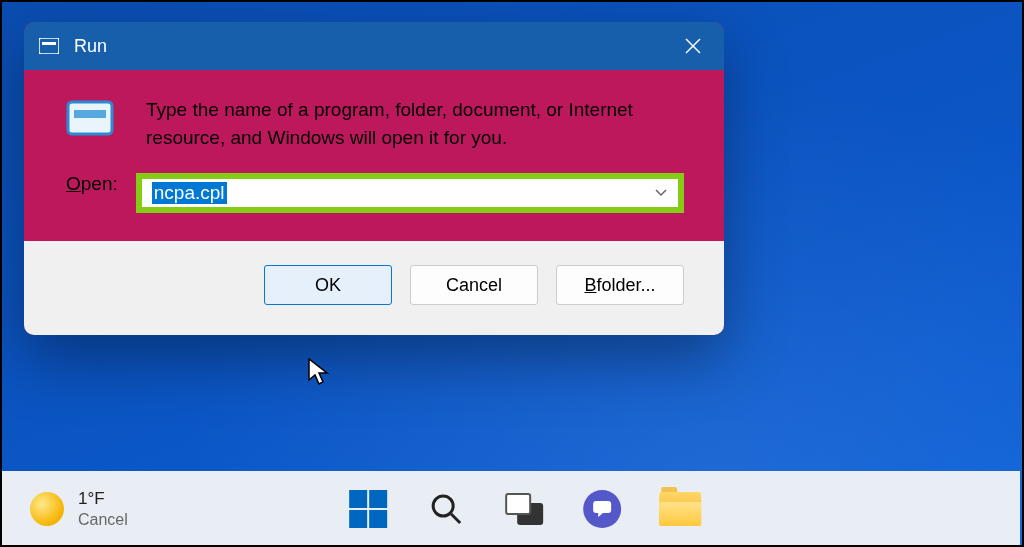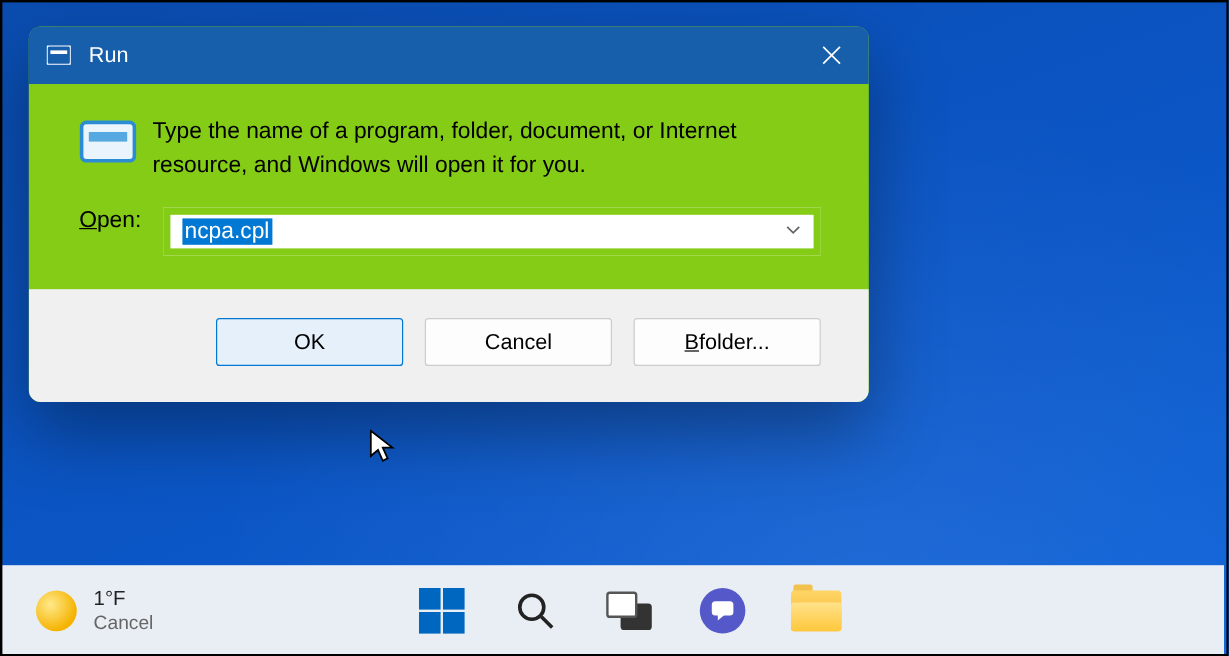--- a/index.html
+++ b/index.html
@@ -1,34 +1,34 @@
 <!DOCTYPE html>
 <html><head>
 <meta charset="utf-8">
 <style>
   *{box-sizing:border-box;margin:0;padding:0;font-family:"Segoe UI",Arial,sans-serif}
   body{width:1024px;height:547px;overflow:hidden;position:relative;background:linear-gradient(135deg,#0a4db0 0%,#0b55c4 40%,#0d5fd4 100%)}
   .desktop-bg{position:absolute;inset:0;background:radial-gradient(ellipse 900px 700px at 70% 90%,rgba(255,255,255,.08),transparent 60%),linear-gradient(160deg,#0a4db0 0%,#0b55c4 50%,#0d63db 100%)}
-  .dialog{position:absolute;left:24px;top:22px;width:700px;background:#84cc16;border-radius:10px;box-shadow:0 25px 60px rgba(0,0,0,.35);overflow:hidden}
+  .dialog{position:absolute;left:24px;top:22px;width:700px;background:#be185d;border-radius:10px;box-shadow:0 25px 60px rgba(0,0,0,.35);overflow:hidden}
   .titlebar{height:48px;background:#175faa;color:#fff;display:flex;align-items:center;padding:0 8px 0 14px}
   .titlebar-icon{width:22px;height:22px;margin-right:14px;display:flex;align-items:center;justify-content:center}
   .title-text{font-size:18px;font-weight:400}
   .close-btn{margin-left:auto;width:46px;height:48px;display:flex;align-items:center;justify-content:center;cursor:pointer}
   .close-btn svg{stroke:#fff;stroke-width:1.4}
-  .body-upper{padding:26px 44px 18px 42px;display:flex;gap:13px}
+  .body-upper{padding:26px 44px 18px 42px;display:flex;gap:32px}
   .run-icon{flex:0 0 48px}
   .desc{font-size:19px;line-height:1.45;color:#000}
   .open-row{display:flex;align-items:flex-start;padding:4px 40px 28px 42px;gap:18px}
   .open-label{font-size:19px;color:#000}
   .open-label .ul{text-decoration:underline}
   .combo{flex:1;height:40px;border:6px solid #84cc16;background:#fff;display:flex;align-items:center;padding:0 10px;position:relative}
   .sel-text{background:#0078d4;color:#fff;padding:0 2px;font-size:19px}
   .combo-chevron{margin-left:auto}
   .button-row{background:#f0f0f0;padding:24px 40px 30px;display:flex;justify-content:flex-end;gap:18px}
-  .btn{width:156px;height:40px;border:1px solid #ccc;background:#fdfdfd;font-size:18px;cursor:pointer;border-radius:3px}
+  .btn{width:128px;height:40px;border:1px solid #ccc;background:#fdfdfd;font-size:18px;cursor:pointer;border-radius:3px}
   .btn.primary{background:#e6f0fa;border:1px solid #0078d4}
   .btn .ul{text-decoration:underline}
   .cursor{position:absolute;left:308px;top:358px;pointer-events:none}
   .taskbar{position:absolute;left:0;right:4px;bottom:0;height:76px;background:#e9eef5;display:flex;align-items:center;padding:0 30px;gap:10px}
   .weather{display:flex;align-items:center;gap:14px;cursor:pointer}
   .weather-icon{width:34px;height:34px;border-radius:50%;background:radial-gradient(circle at 35% 35%,#ffe98a,#f5b301 70%)}
   .weather-text{display:flex;flex-direction:column;line-height:1.2}
   .weather-temp{font-size:17px;color:#222}
   .weather-cond{font-size:16px;color:#666}
   .tb-center{position:absolute;left:50%;transform:translateX(-46%);display:flex;align-items:center;gap:36px}

